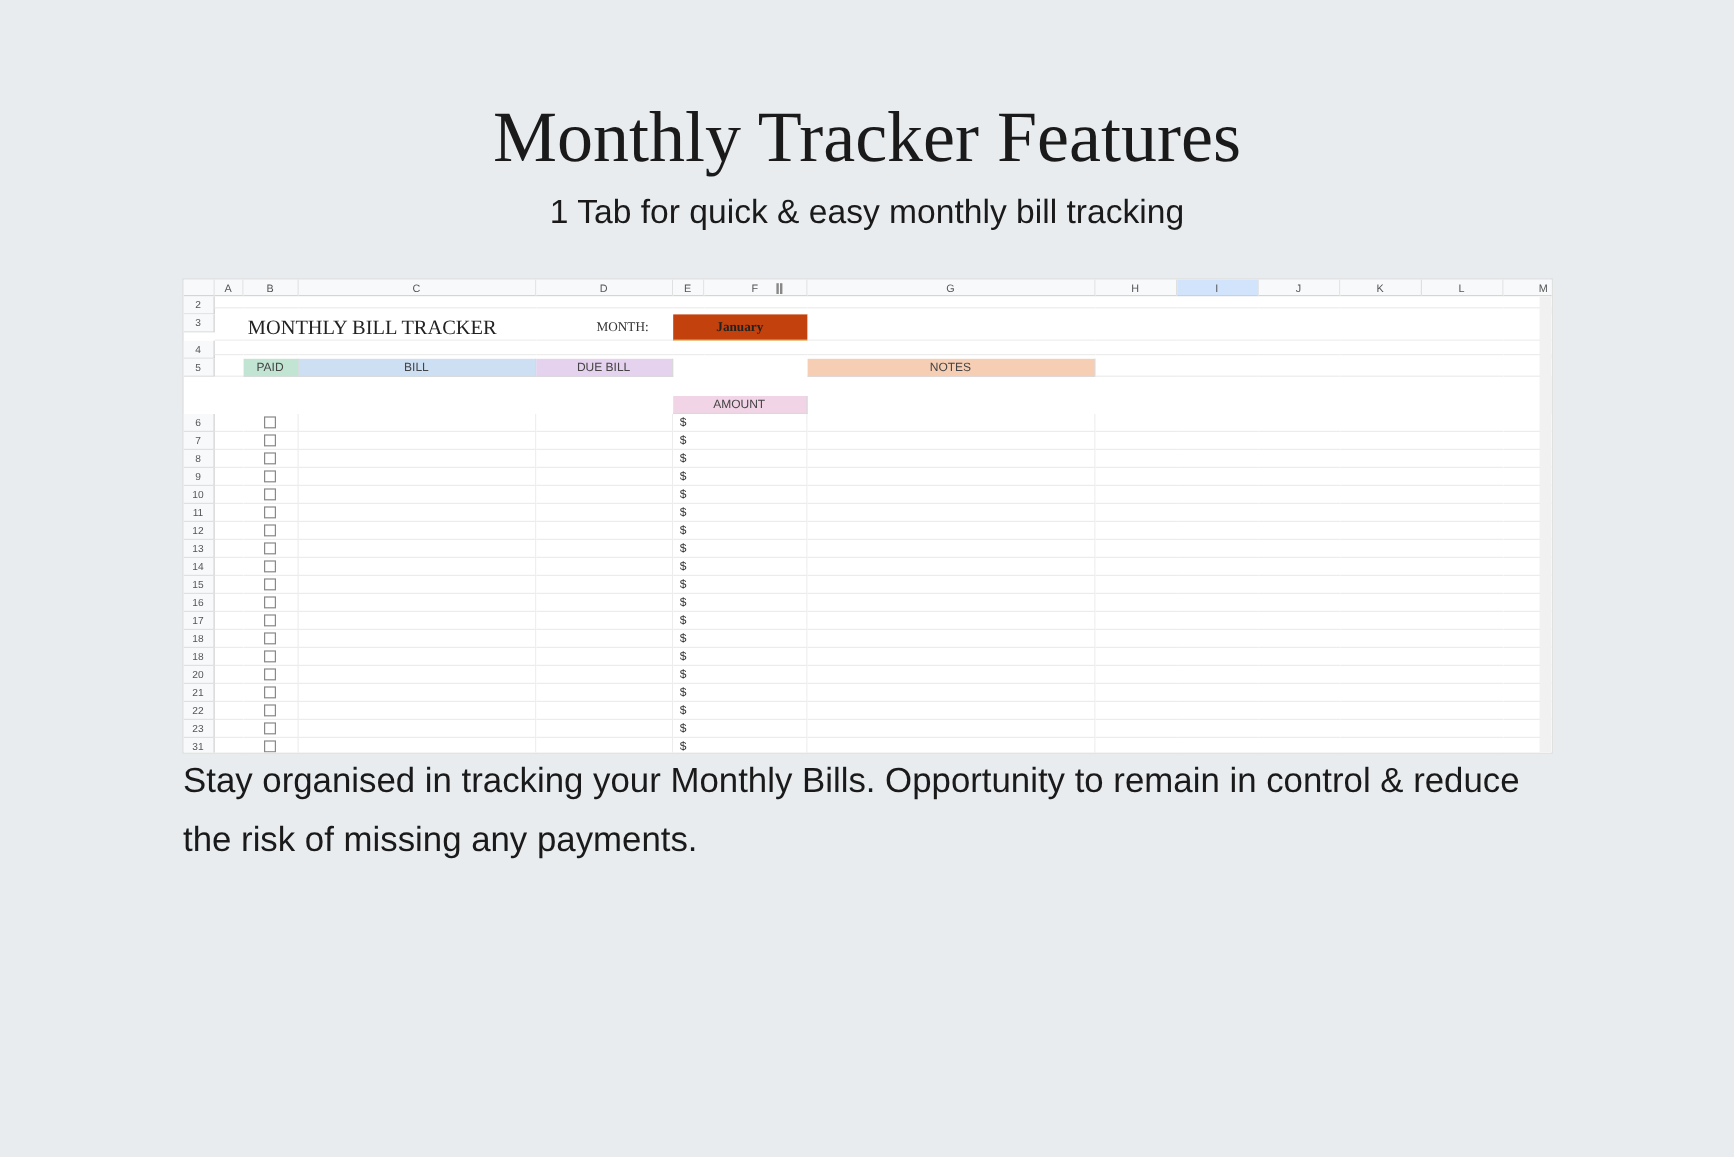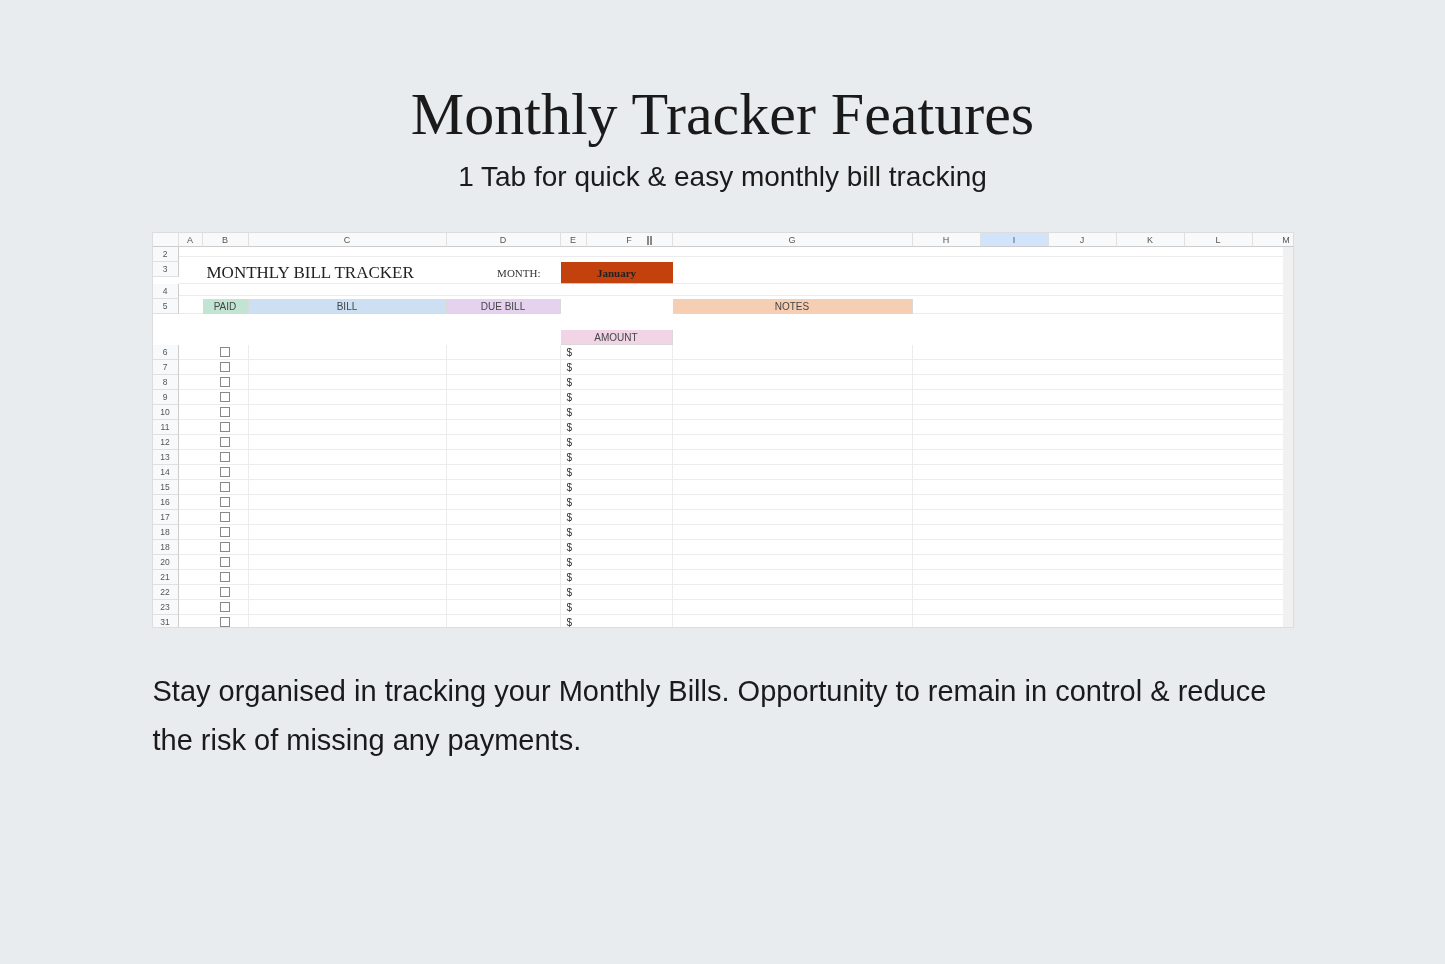--- a/index.html
+++ b/index.html
@@ -137,21 +137,20 @@
     width: 2px; height: 9px; background: #888;
   }
   .scrollbar {
     position: absolute;
     right: 0; top: 14px; bottom: 0;
     width: 10px;
     background: #f1f1f1;
   }
   .footer-text {
     width: 1140px;
-    margin-top: 40px;
     font-family: "Century Gothic", Futura, "Trebuchet MS", Arial, sans-serif;
     font-size: 29px;
     font-weight: 300;
     line-height: 1.7;
     color: #1a1a1a;
     text-align: left;
   }
 </style>
 </head>
 <body>

